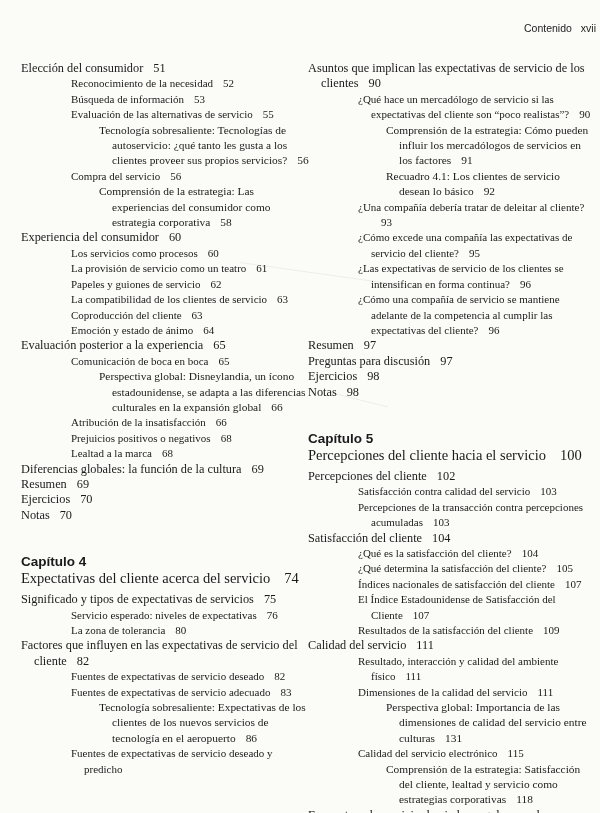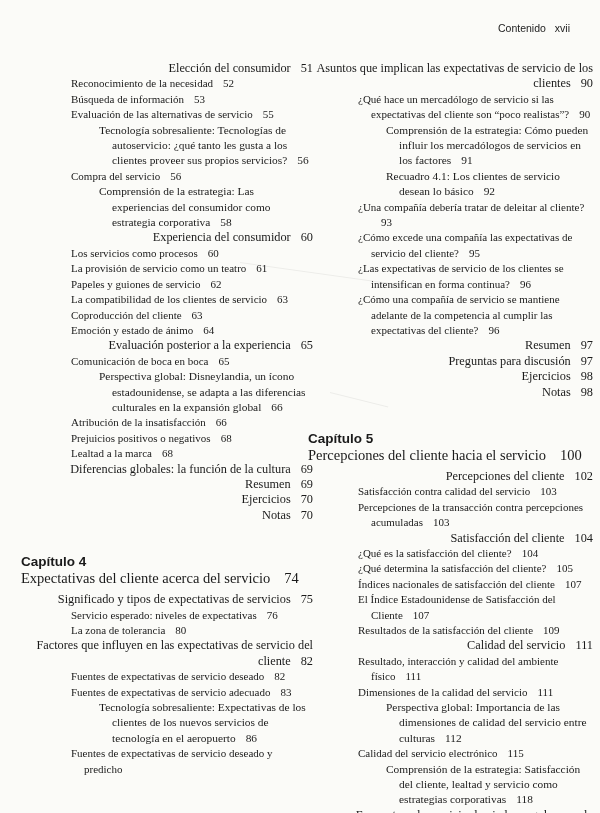--- a/index.html
+++ b/index.html
@@ -1,30 +1,30 @@
 <!DOCTYPE html>
 <html><head>
 <meta charset="utf-8">
 <style>
   html, body { margin: 0; padding: 0; }
   body {
     width: 600px; height: 813px; background: #fbfbf8; position: relative; overflow: hidden;
     font-family: "Liberation Serif", "DejaVu Serif", serif; color: #1a1a1a;
   }
   .running-head {
-    position: absolute; top: 22px; right: 30px;
+    position: absolute; top: 22px; right: 4px;
     font-family: "Liberation Sans", "DejaVu Sans", sans-serif; font-size: 10.5px; color: #222;
   }
   .running-head .pg { margin-left: 9px; }
   .col { position: absolute; top: 61px; width: 292px; }
   .col.left { left: 21px; }
   .col.right { left: 308px; width: 285px; }
   .entry { font-size: 12.3px; line-height: 15.4px; position: relative; }
   .entry .num { margin-left: 10px; }
-  .l0 { padding-left: 13px; text-indent: -13px; text-align: right; }
+  .l0 { padding-left: 13px; text-indent: -13px; }
   .l1 { padding-left: 63px; text-indent: -13px; font-size: 11px; }
   .l2 { padding-left: 91px; text-indent: -13px; font-size: 11.4px; }
   .gap { height: 16px; }
   .chap-label {
     font-family: "Liberation Sans", "DejaVu Sans", sans-serif; font-weight: bold; font-size: 13.5px;
     line-height: 16px; margin-top: 11px;
   }
   .chap-title {
     font-weight: normal; font-size: 14.5px; line-height: 16px; margin-bottom: 6px;
   }
@@ -110,21 +110,21 @@
       <div class="entry l1"><span>Percepciones de la transacción contra percepciones acumuladas</span><span class="num">103</span></div>
       <div class="entry l0"><span>Satisfacción del cliente</span><span class="num">104</span></div>
       <div class="entry l1"><span>¿Qué es la satisfacción del cliente?</span><span class="num">104</span></div>
       <div class="entry l1"><span>¿Qué determina la satisfacción del cliente?</span><span class="num">105</span></div>
       <div class="entry l1"><span>Índices nacionales de satisfacción del cliente</span><span class="num">107</span></div>
       <div class="entry l1"><span>El Índice Estadounidense de Satisfacción del Cliente</span><span class="num">107</span></div>
       <div class="entry l1"><span>Resultados de la satisfacción del cliente</span><span class="num">109</span></div>
       <div class="entry l0"><span>Calidad del servicio</span><span class="num">111</span></div>
       <div class="entry l1"><span>Resultado, interacción y calidad del ambiente físico</span><span class="num">111</span></div>
       <div class="entry l1"><span>Dimensiones de la calidad del servicio</span><span class="num">111</span></div>
-      <div class="entry l2"><span>Perspectiva global: Importancia de las dimensiones de calidad del servicio entre culturas</span><span class="num">112</span></div>
+      <div class="entry l2"><span>Perspectiva global: Importancia de las dimensiones de calidad del servicio entre culturas</span><span class="num">131</span></div>
       <div class="entry l1"><span>Calidad del servicio electrónico</span><span class="num">115</span></div>
       <div class="entry l2"><span>Comprensión de la estrategia: Satisfacción del cliente, lealtad y servicio como estrategias corporativas</span><span class="num">118</span></div>
       <div class="entry l0"><span>Encuentros de servicio: la piedra angular para la percepción del cliente</span></div>
     </div>
 </div>
 
 <div class="fold" style="left:240px; top:262px; width:180px; transform:rotate(8deg);"></div>
 <div class="fold" style="left:330px; top:392px; width:60px; transform:rotate(14deg);"></div>
 
 </body></html>

